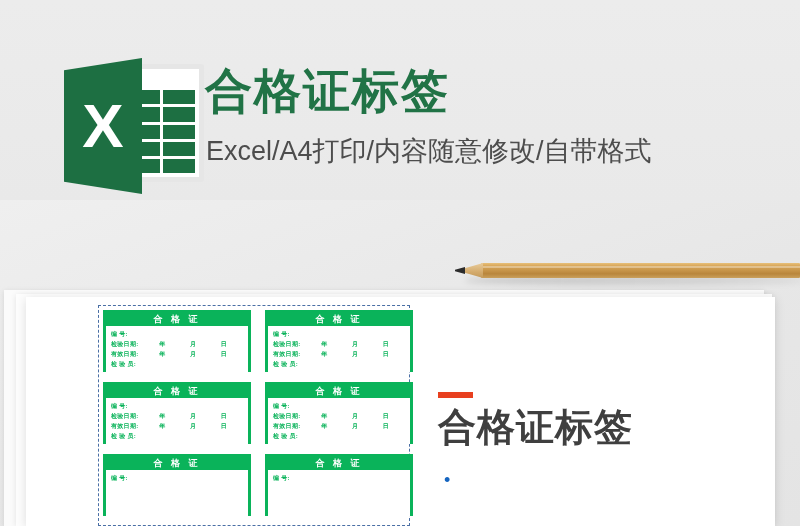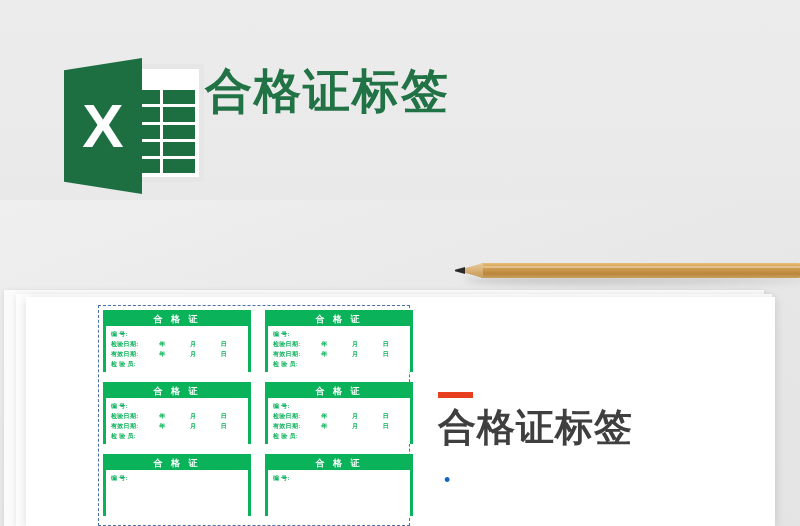--- a/index.html
+++ b/index.html
@@ -156,20 +156,21 @@
           <div class="xl-cell"></div>
         <div class="xl-cell"></div>
           <div class="xl-cell"></div>
       </div>
     </div>
     <div class="xl-panel"></div>
     <div class="xl-x">X</div>
   </div>
 
   <div class="head-title">合格证标签</div>
+  <div class="head-sub">Excel/A4打印/内容随意修改/自带格式</div>
 </div>
 
 <div class="desk"></div>
 
 <div class="pencil">
   <div class="pencil-shadow"></div>
   <div class="pencil-body"></div>
   <div class="pencil-wood"></div>
   <div class="pencil-tip"></div>
 </div>

